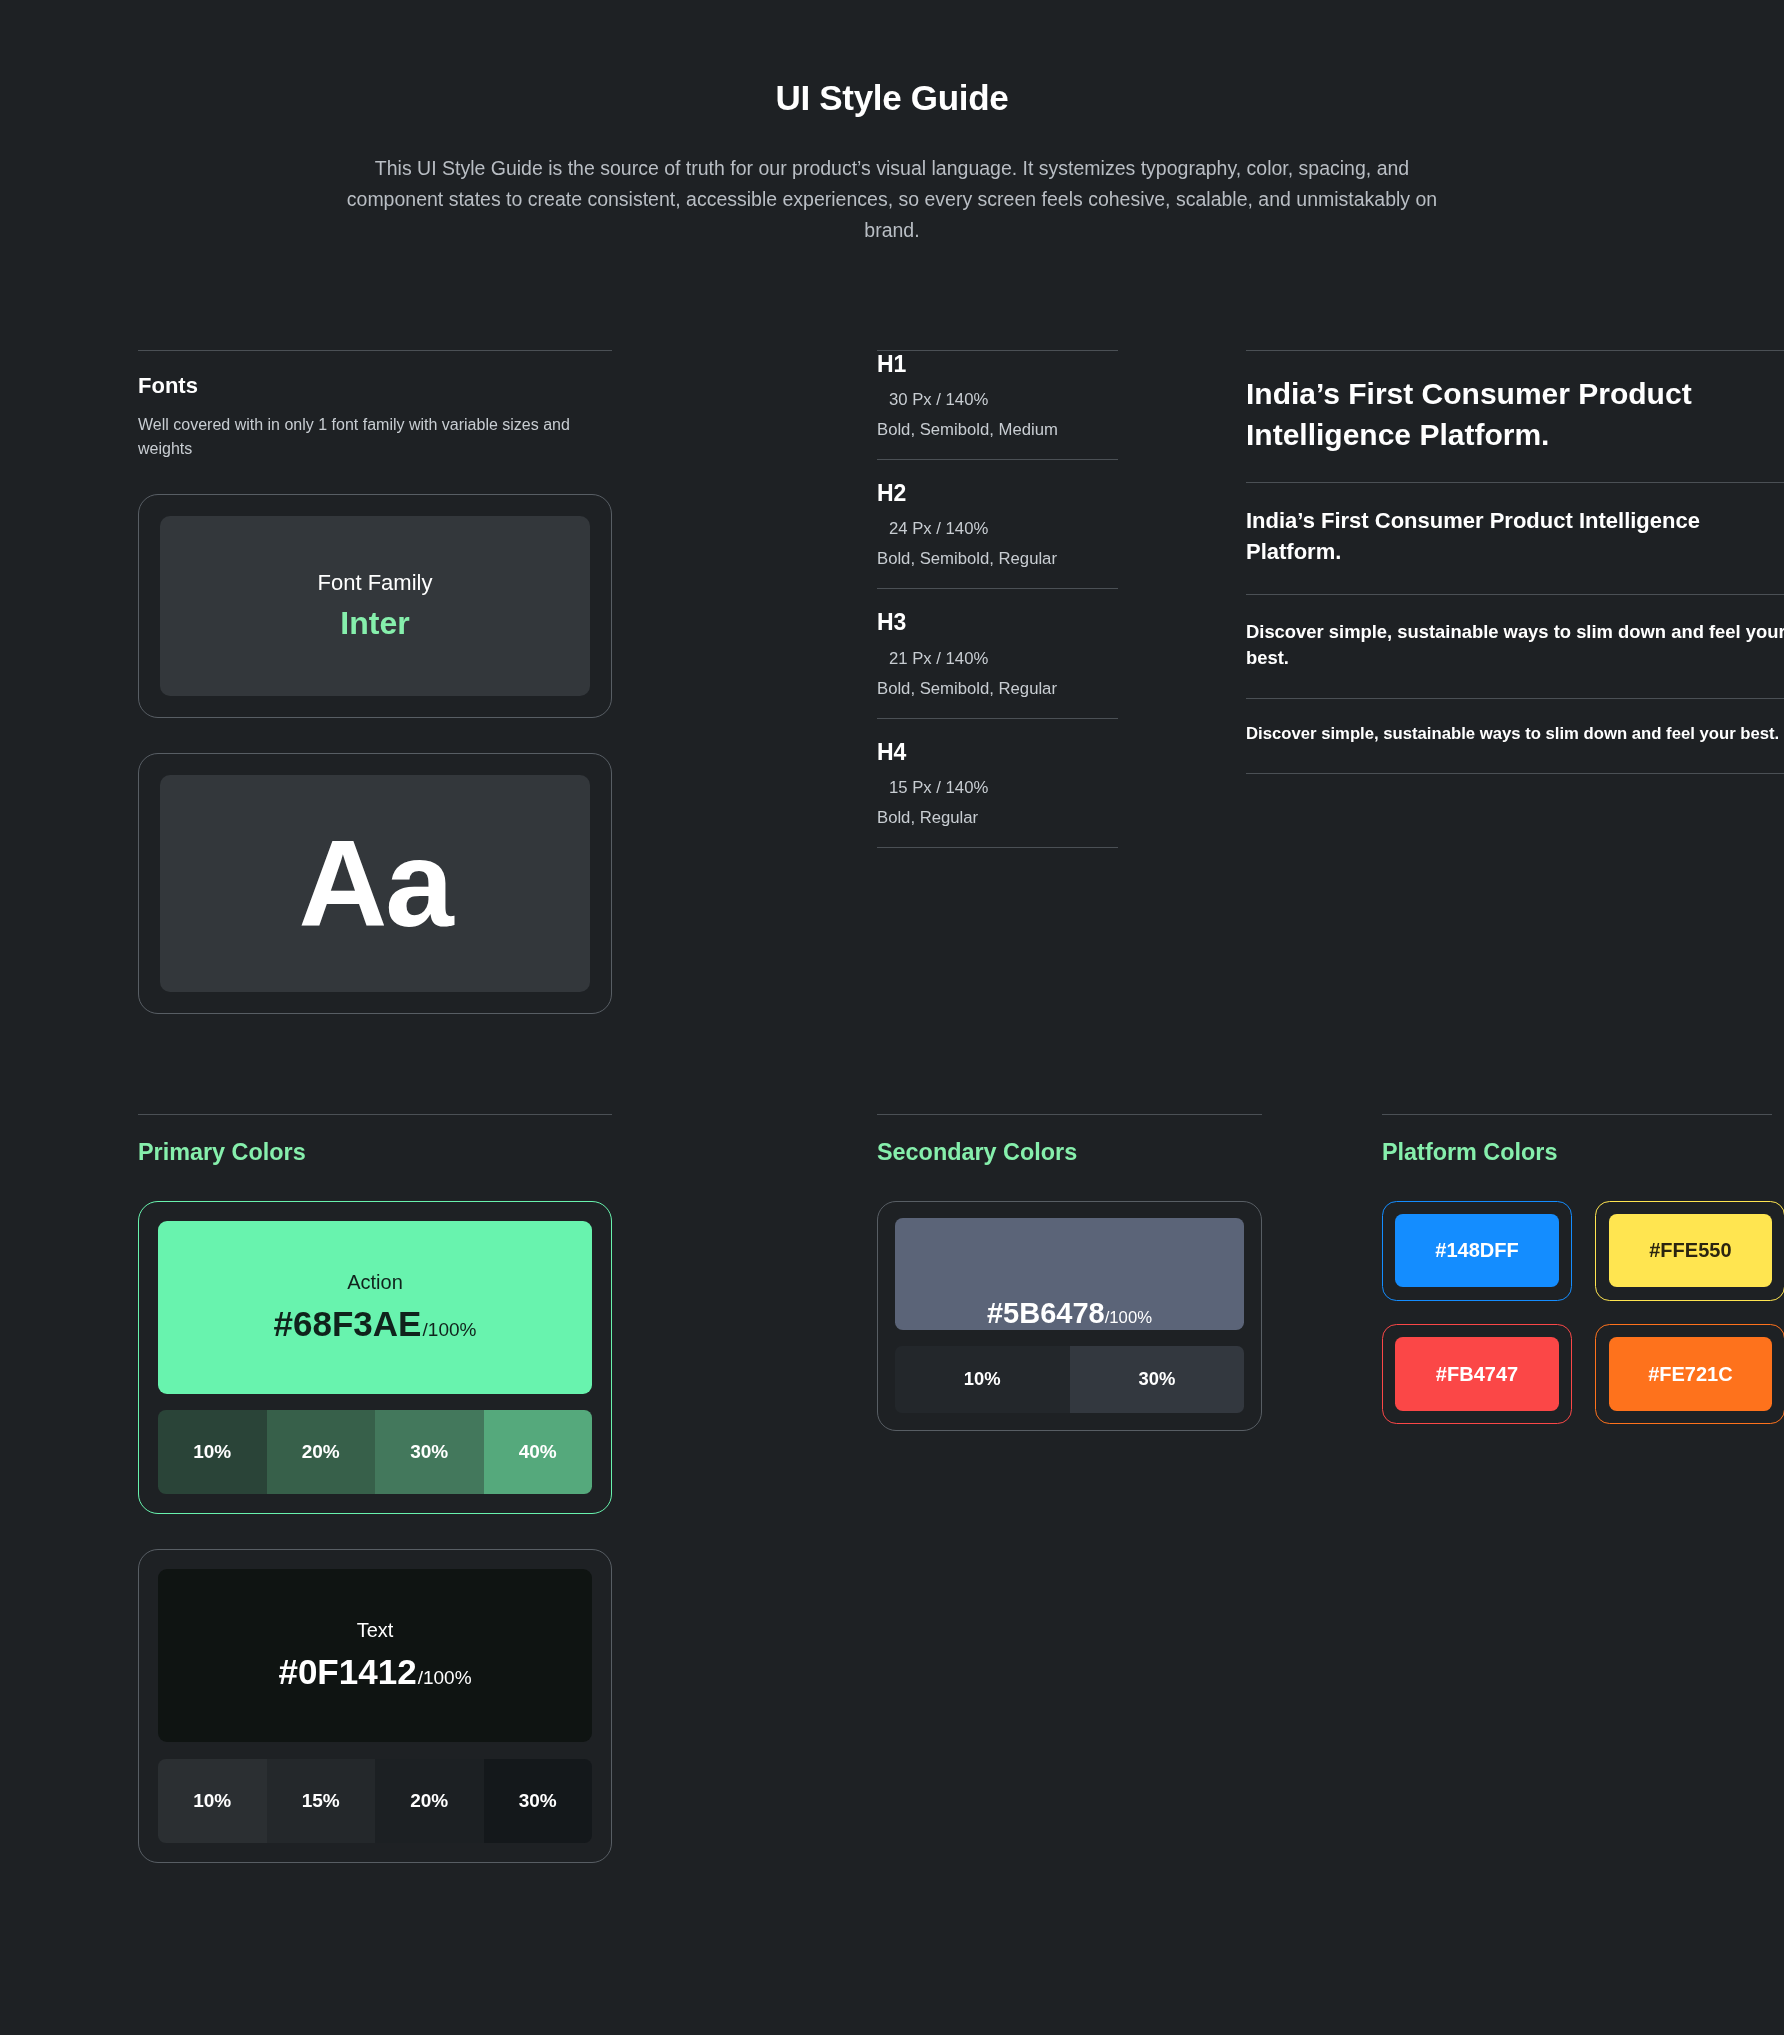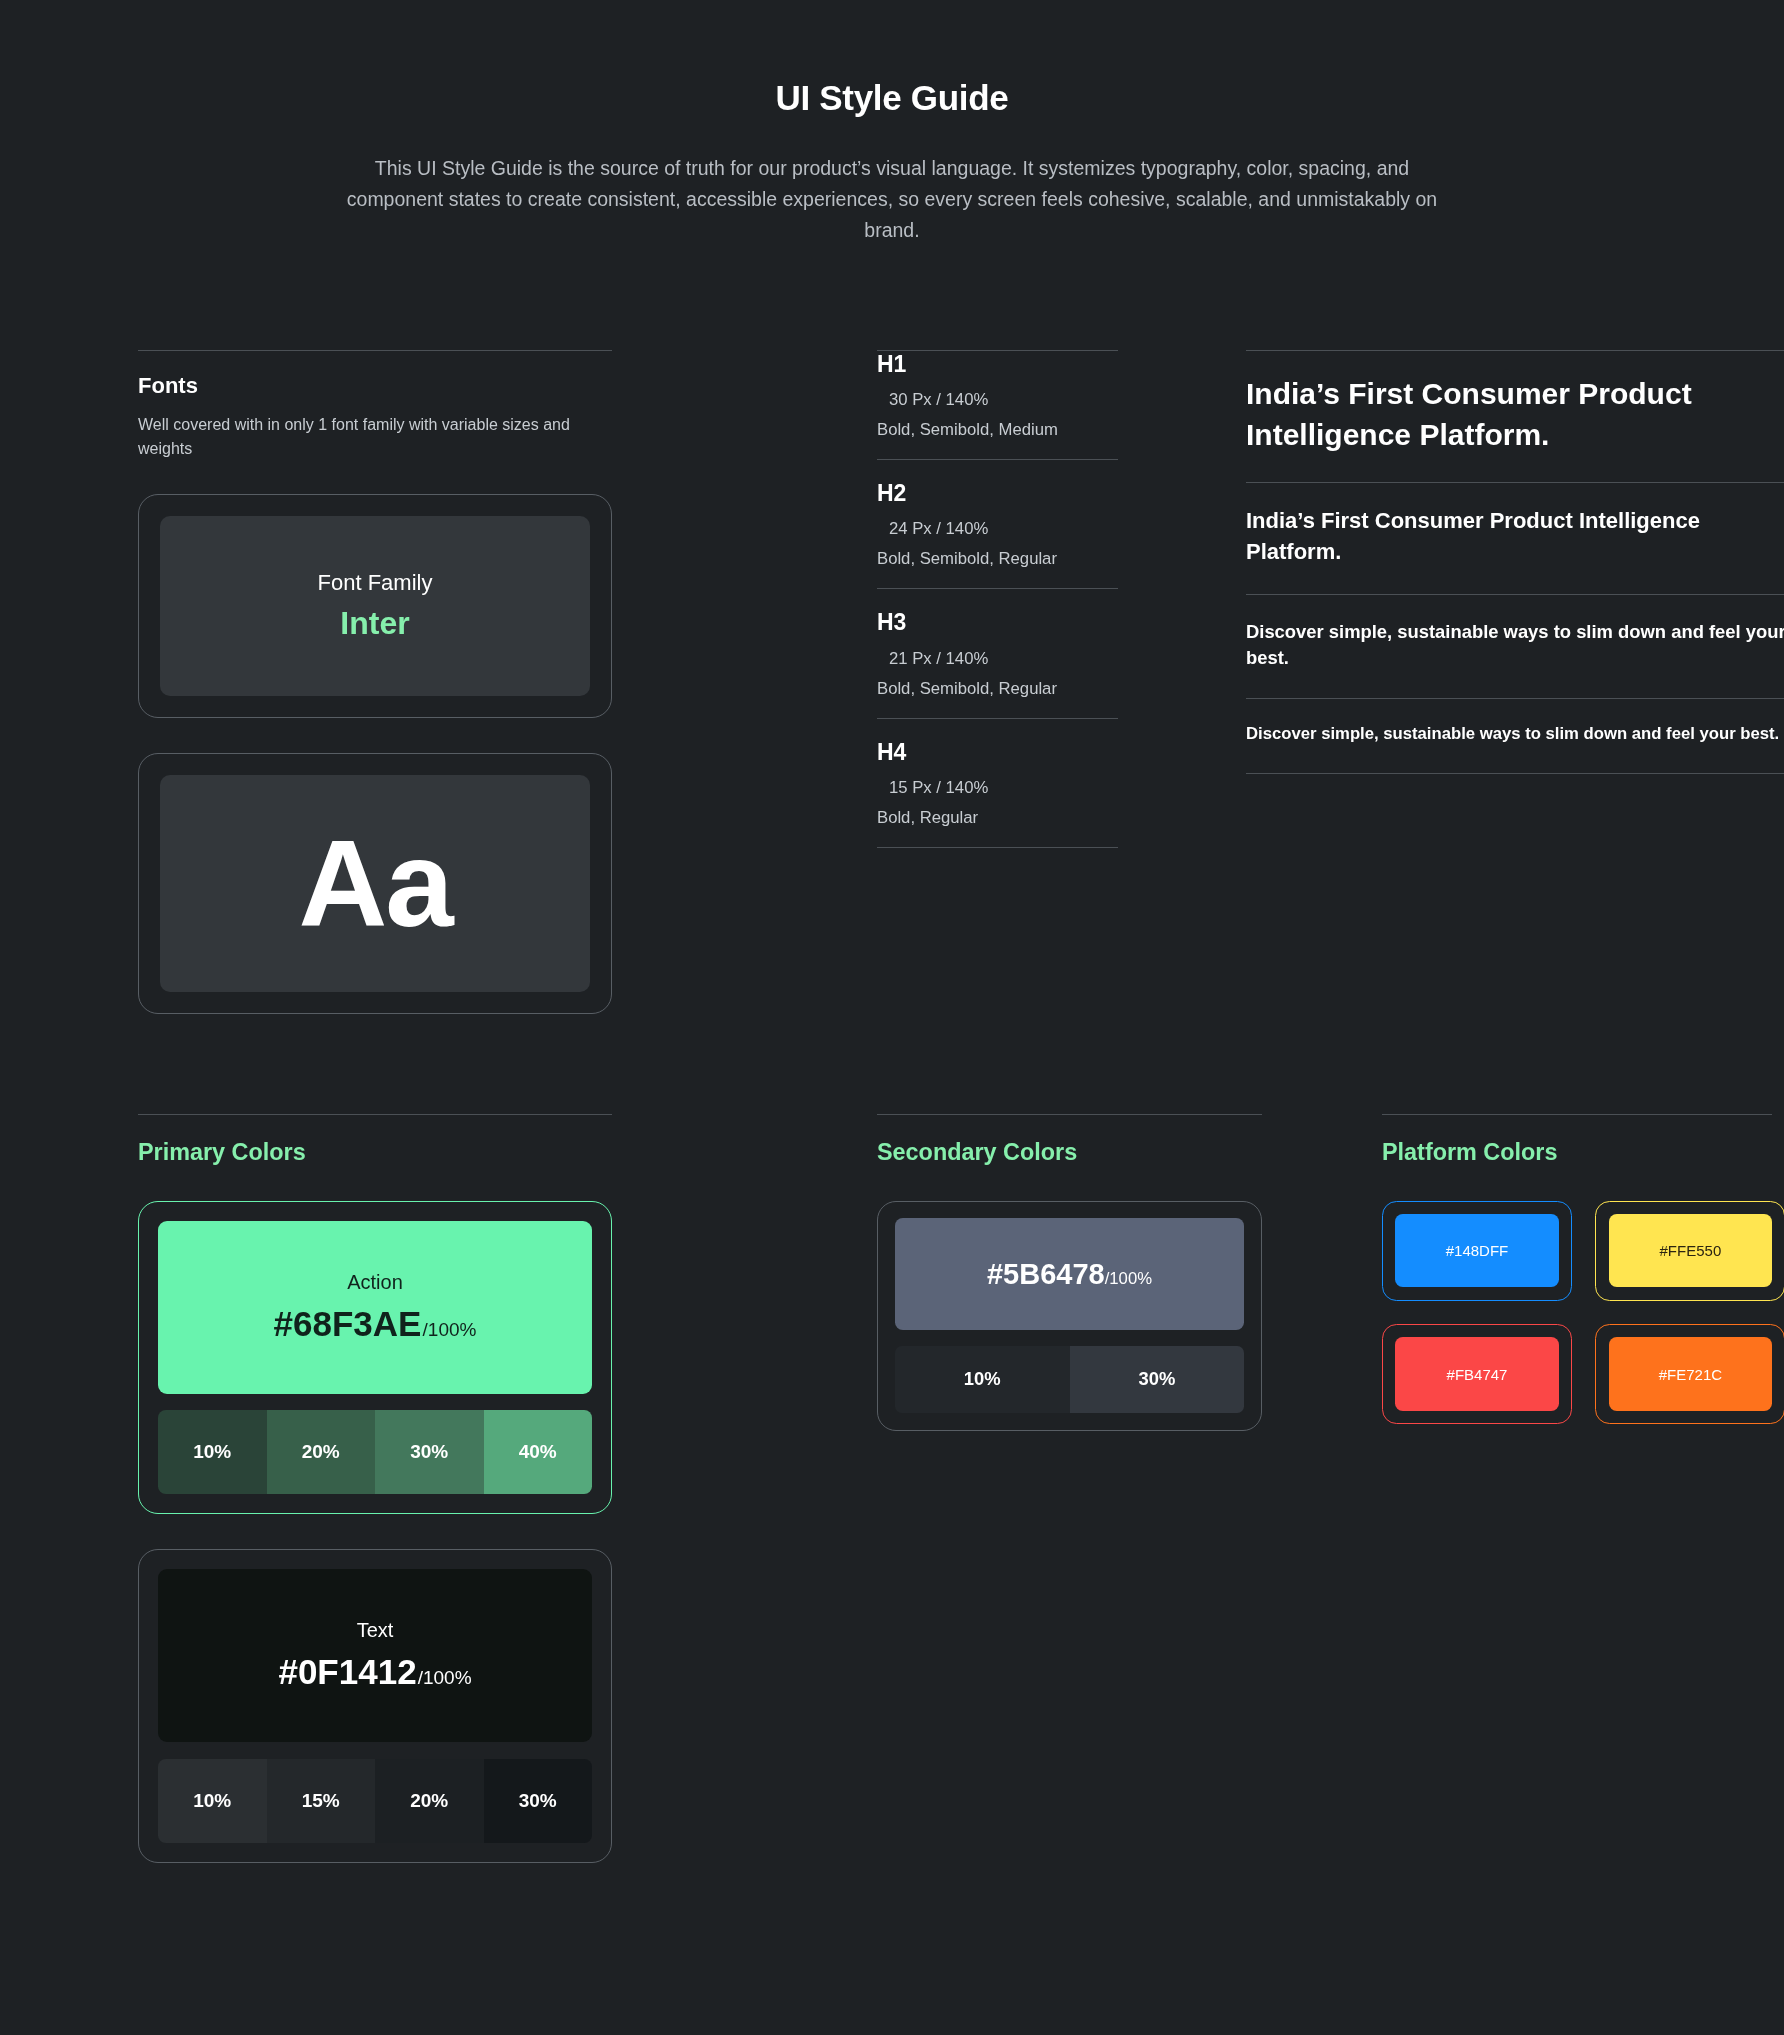--- a/index.html
+++ b/index.html
@@ -245,21 +245,21 @@
     width: 385px;
     border: 1.7px solid #585e64;
     border-radius: 19px;
     padding: 16.7px;
   }
   .sec-main {
     background: #5b6478;
     border-radius: 7.8px;
     height: 112px;
     display: flex;
-    align-items: center;
+    align-items: flex-end;
     justify-content: center;
   }
   .sec-hex {
     font-size: 29px;
     font-weight: bold;
     color: #ffffff;
     display: flex;
     align-items: baseline;
   }
   .sec-hex .pct { font-size: 16.7px; font-weight: 400; }
@@ -284,22 +284,22 @@
     padding: 12.3px;
     height: 100px;
   }
   .tert-inner {
     width: 100%;
     height: 100%;
     border-radius: 7.8px;
     display: flex;
     align-items: center;
     justify-content: center;
-    font-size: 15px;
-    font-weight: normal;
+    font-size: 20px;
+    font-weight: bold;
   }
 </style>
 </head>
 <body>
 
 <div class="page">
 
   <div class="header">
     <h1>UI Style Guide</h1>
     <p>This UI Style Guide is the source of truth for our product’s visual language. It systemizes typography, color, spacing, and component states to create consistent, accessible experiences, so every screen feels cohesive, scalable, and unmistakably on brand.</p>

